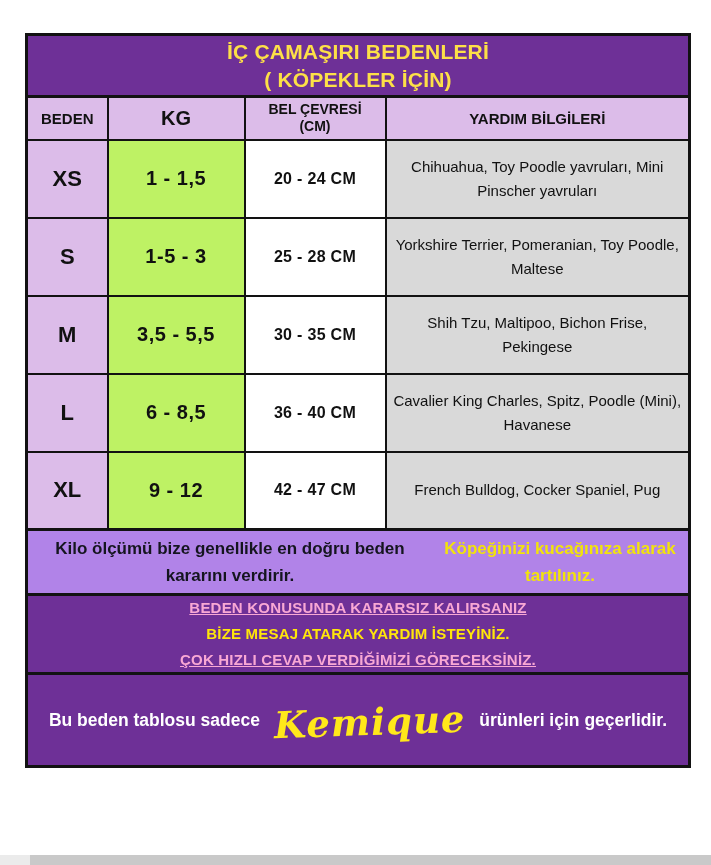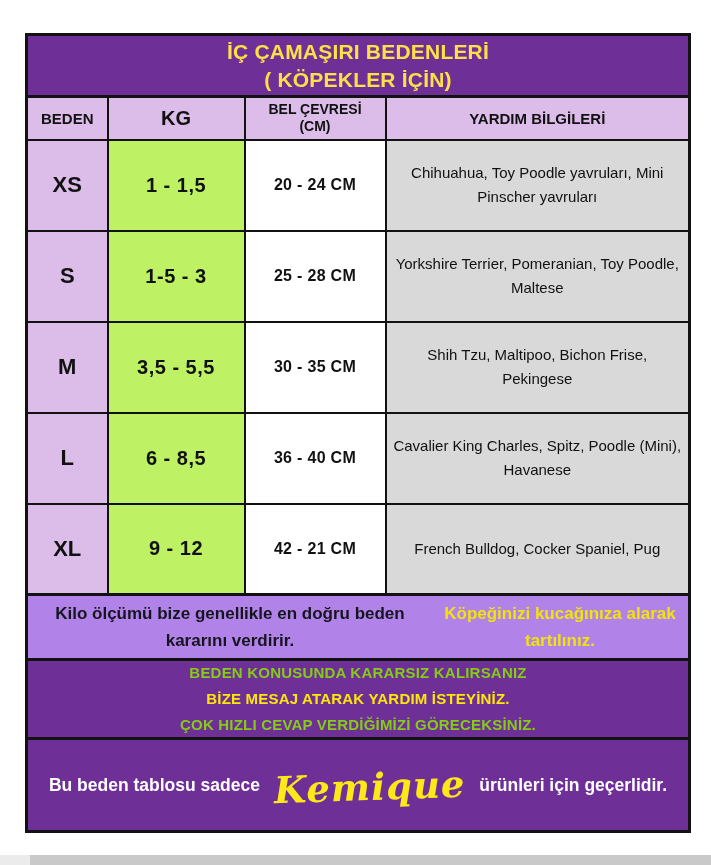--- a/index.html
+++ b/index.html
@@ -49,21 +49,21 @@
   col.c-kg    { width: 137px; }
   col.c-waist { width: 141px; }
 
   tr.head-row { height: 43px; }
   tr.head-row th { background: #DCBCE9; font-weight: bold; }
   th.h-size { font-size: 15px; }
   th.h-kg   { font-size: 20px; }
   th.h-waist{ font-size: 14px; line-height: 1.25; }
   th.h-info { font-size: 15px; }
 
-  tr.data-row { height: 91px; }
+  tr.data-row { height: 78px; }
   td.cell-size  { background: #DCBCE9; font-size: 22px; font-weight: bold; }
   td.cell-kg    { background: #bef264; font-size: 20px; font-weight: bold; letter-spacing: 0.5px; }
   td.cell-waist { background: #ffffff; font-size: 16px; font-weight: bold; letter-spacing: 0.3px; }
   td.cell-info  {
     background: #D9D9D9;
     font-size: 15px;
     font-weight: normal;
     line-height: 1.6;
     padding: 12px 4px;
     color: #1a1a1a;
@@ -90,21 +90,21 @@
   .note-help {
     background: #6E3097;
     height: 82px;
     display: flex; flex-direction: column;
     align-items: center; justify-content: center;
     font-weight: bold;
     font-size: 15px;
     line-height: 1.75;
     letter-spacing: 0.2px;
   }
-  .note-help .ln-white { color: #84cc16; }
+  .note-help .ln-white { color: #f9a8d4; text-decoration: underline; }
   .note-help .ln-yellow { color: #FFE60A; }
 
   .note-brand {
     background: #6E3097;
     height: 96px;
     display: flex;
     align-items: center; justify-content: center;
     gap: 14px;
     color: #ffffff;
     font-weight: bold;
@@ -184,21 +184,21 @@
     </tr>
     <tr class="data-row">
       <td class="cell-size">L</td>
       <td class="cell-kg">6 - 8,5</td>
       <td class="cell-waist">36 - 40 CM</td>
       <td class="cell-info">Cavalier King Charles, Spitz, Poodle (Mini), Havanese</td>
     </tr>
     <tr class="data-row">
       <td class="cell-size">XL</td>
       <td class="cell-kg">9 - 12</td>
-      <td class="cell-waist">42 - 21 CM</td>
+      <td class="cell-waist">42 - 47 CM</td>
       <td class="cell-info">French Bulldog, Cocker Spaniel, Pug</td>
     </tr>
   </tbody>
     </table>
 
   <div class="note-box note-weight">
     <div class="ln1">Kilo ölçümü bize genellikle en doğru beden kararını verdirir.</div>
     <div class="ln2">Köpeğinizi kucağınıza alarak tartılınız.</div>
   </div>
 

